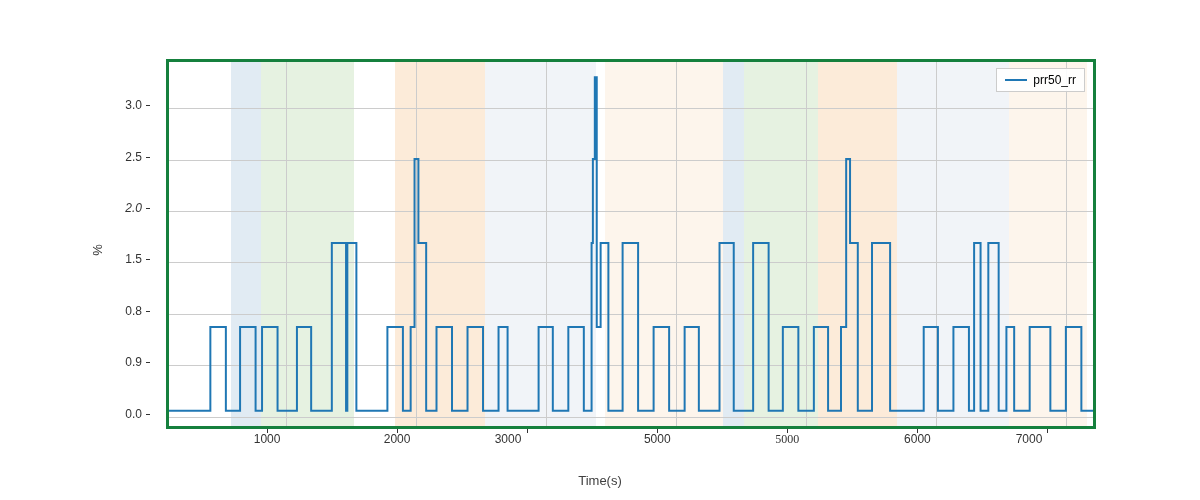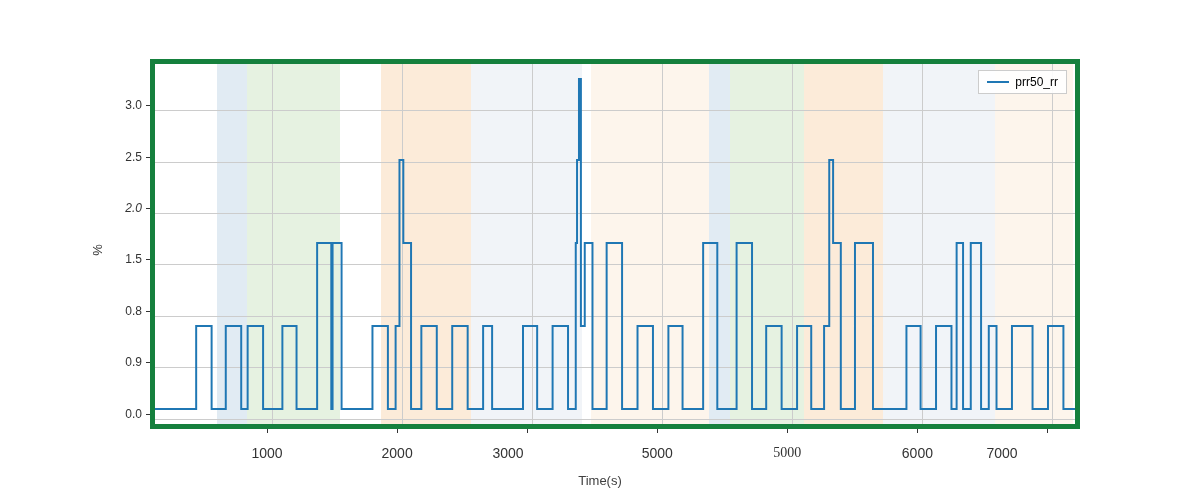--- a/index.html
+++ b/index.html
@@ -16,25 +16,25 @@
     }
     .chart-container {
       position: absolute;
       left: 150px;
       top: 59px;
       width: 930px;
       height: 370px;
     }
     .plot-area {
       position: absolute;
-      left: 0;
+      left: 16px;
       top: 0;
       width: 100%;
       height: 100%;
-      border: 5px solid #15803d;
+      border: 3px solid #15803d;
     }
     .ylabel {
       position: absolute;
       left: 92px;
       top: 50%;
       transform: translateY(-50%) rotate(-90deg);
       font-size: 13px;
       color: #333;
     }
     .xlabel {
@@ -50,22 +50,22 @@
       right: 100%;
       margin-right: 8px;
       font-size: 12px;
       color: #333;
       transform: translateY(50%);
       white-space: nowrap;
     }
     .xtick {
       position: absolute;
       top: 100%;
-      margin-top: 16px;
-      font-size: 14px;
+      margin-top: 3px;
+      font-size: 12px;
       color: #333;
       transform: translateX(-50%);
     }
     .gridline-h {
       position: absolute;
       left: 0;
       width: 100%;
       height: 1px;
       background: #ccc;
     }
@@ -194,15 +194,15 @@
       <div class="xtick" style="left: 247.133px;">2000</div>
       <div class="tick-mark-x" style="left: 377.203px;"></div>
       <div class="xtick" style="left: 358px;">3000</div>
       <div class="tick-mark-x" style="left: 507.273px;"></div>
       <div class="xtick" style="left: 507.273px;">5000</div>
       <div class="tick-mark-x" style="left: 637.343px;"></div>
       <div class="xtick" style="left: 637.343px; font-family: Liberation Serif, serif;">5000</div>
       <div class="tick-mark-x" style="left: 767.413px;"></div>
       <div class="xtick" style="left: 767.413px;">6000</div>
       <div class="tick-mark-x" style="left: 897.483px;"></div>
-      <div class="xtick" style="left: 852px;">7000</div>
+      <div class="xtick" style="left: 879px;">7000</div>
     </div>
 </div>
 
 </body></html>

